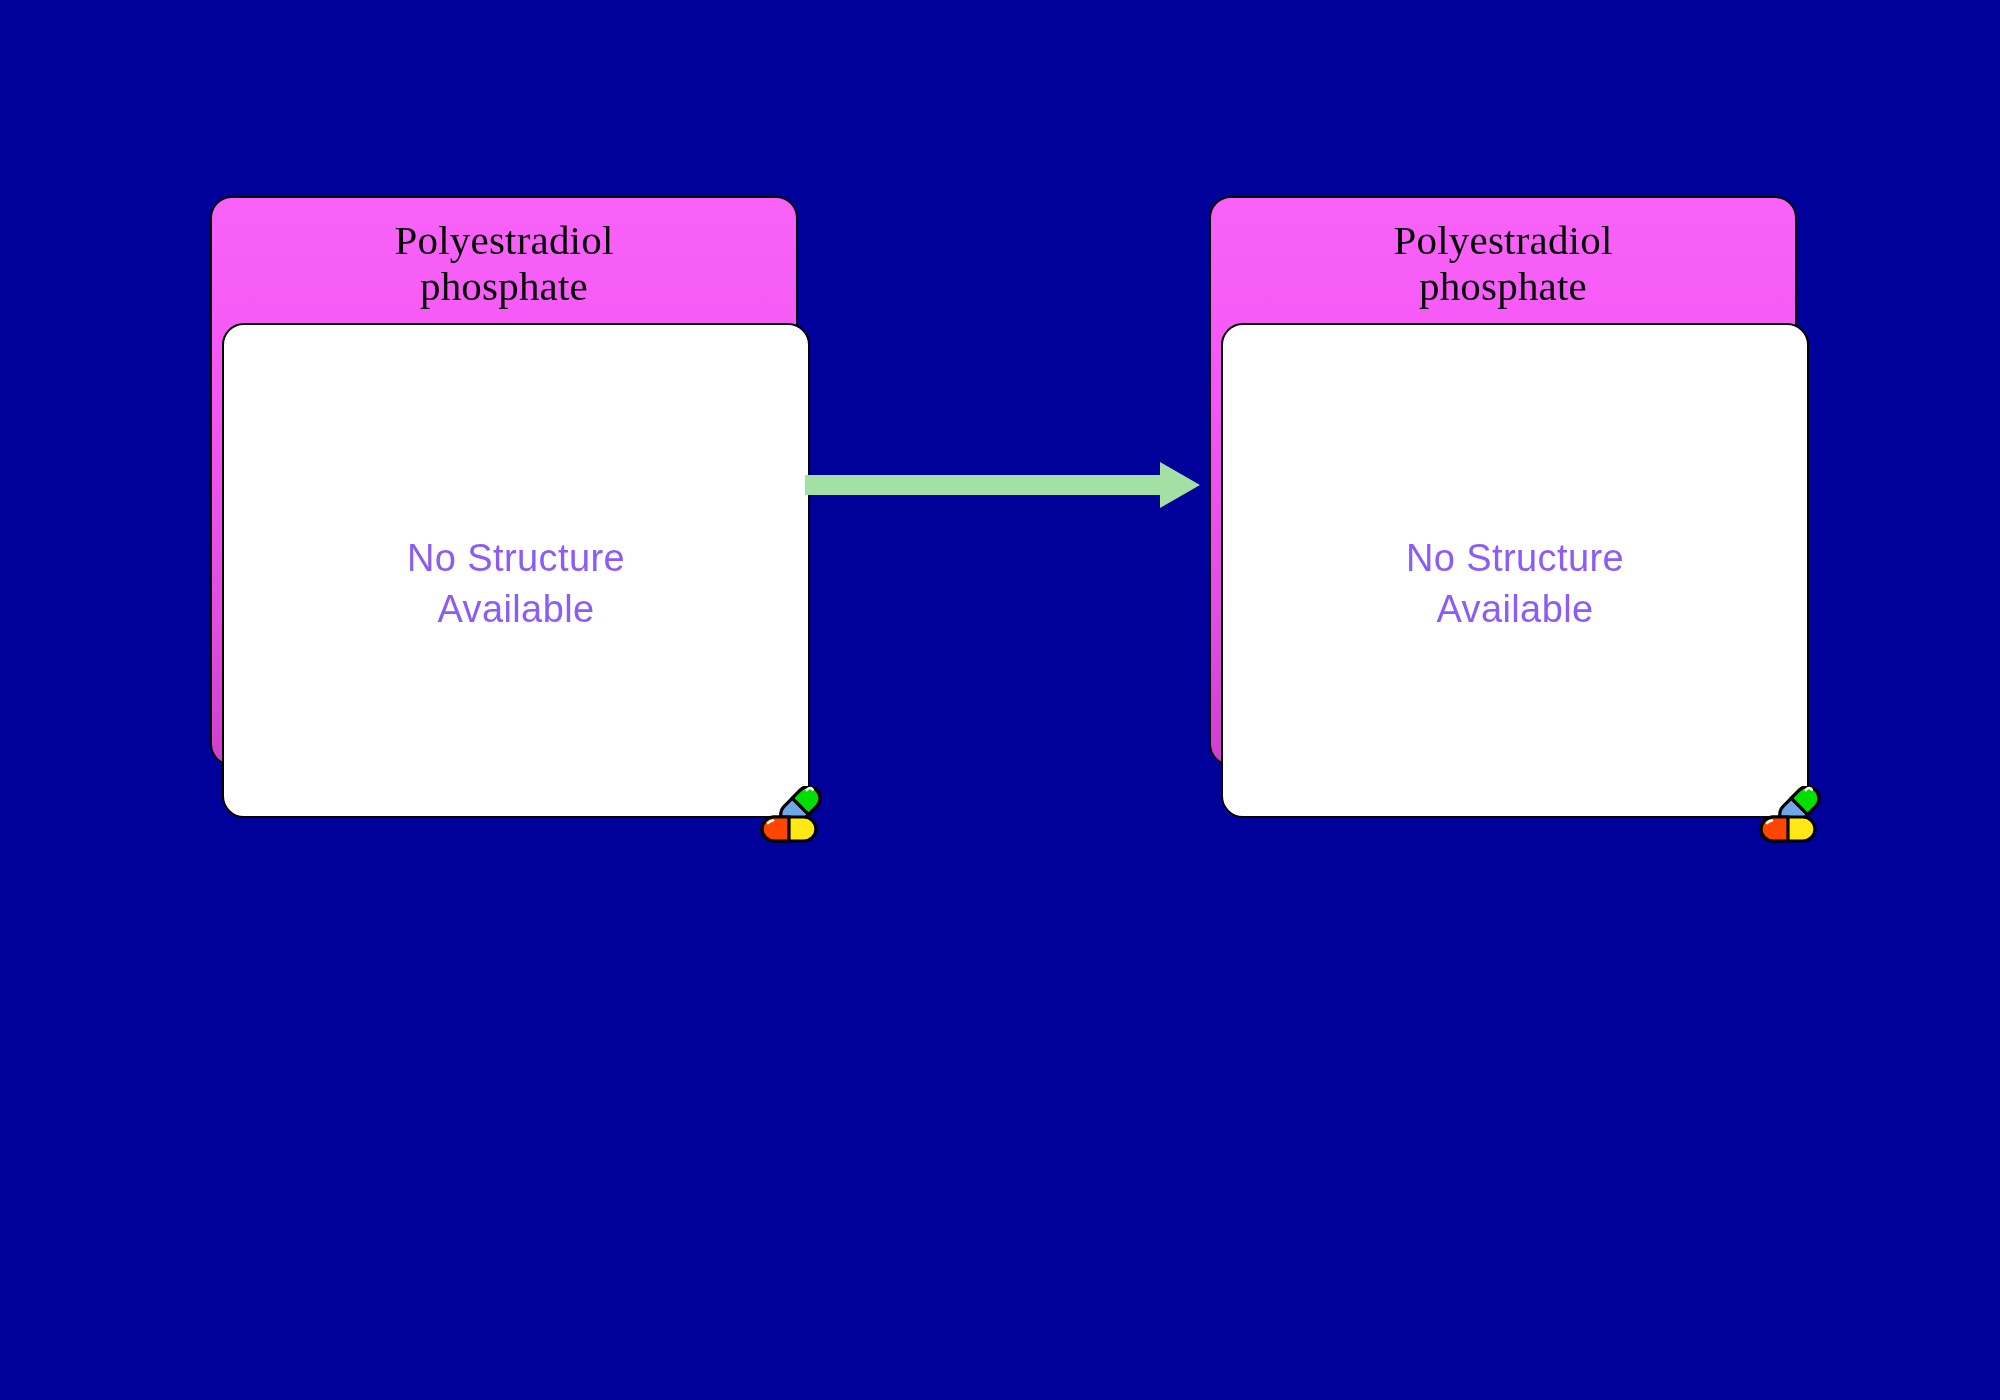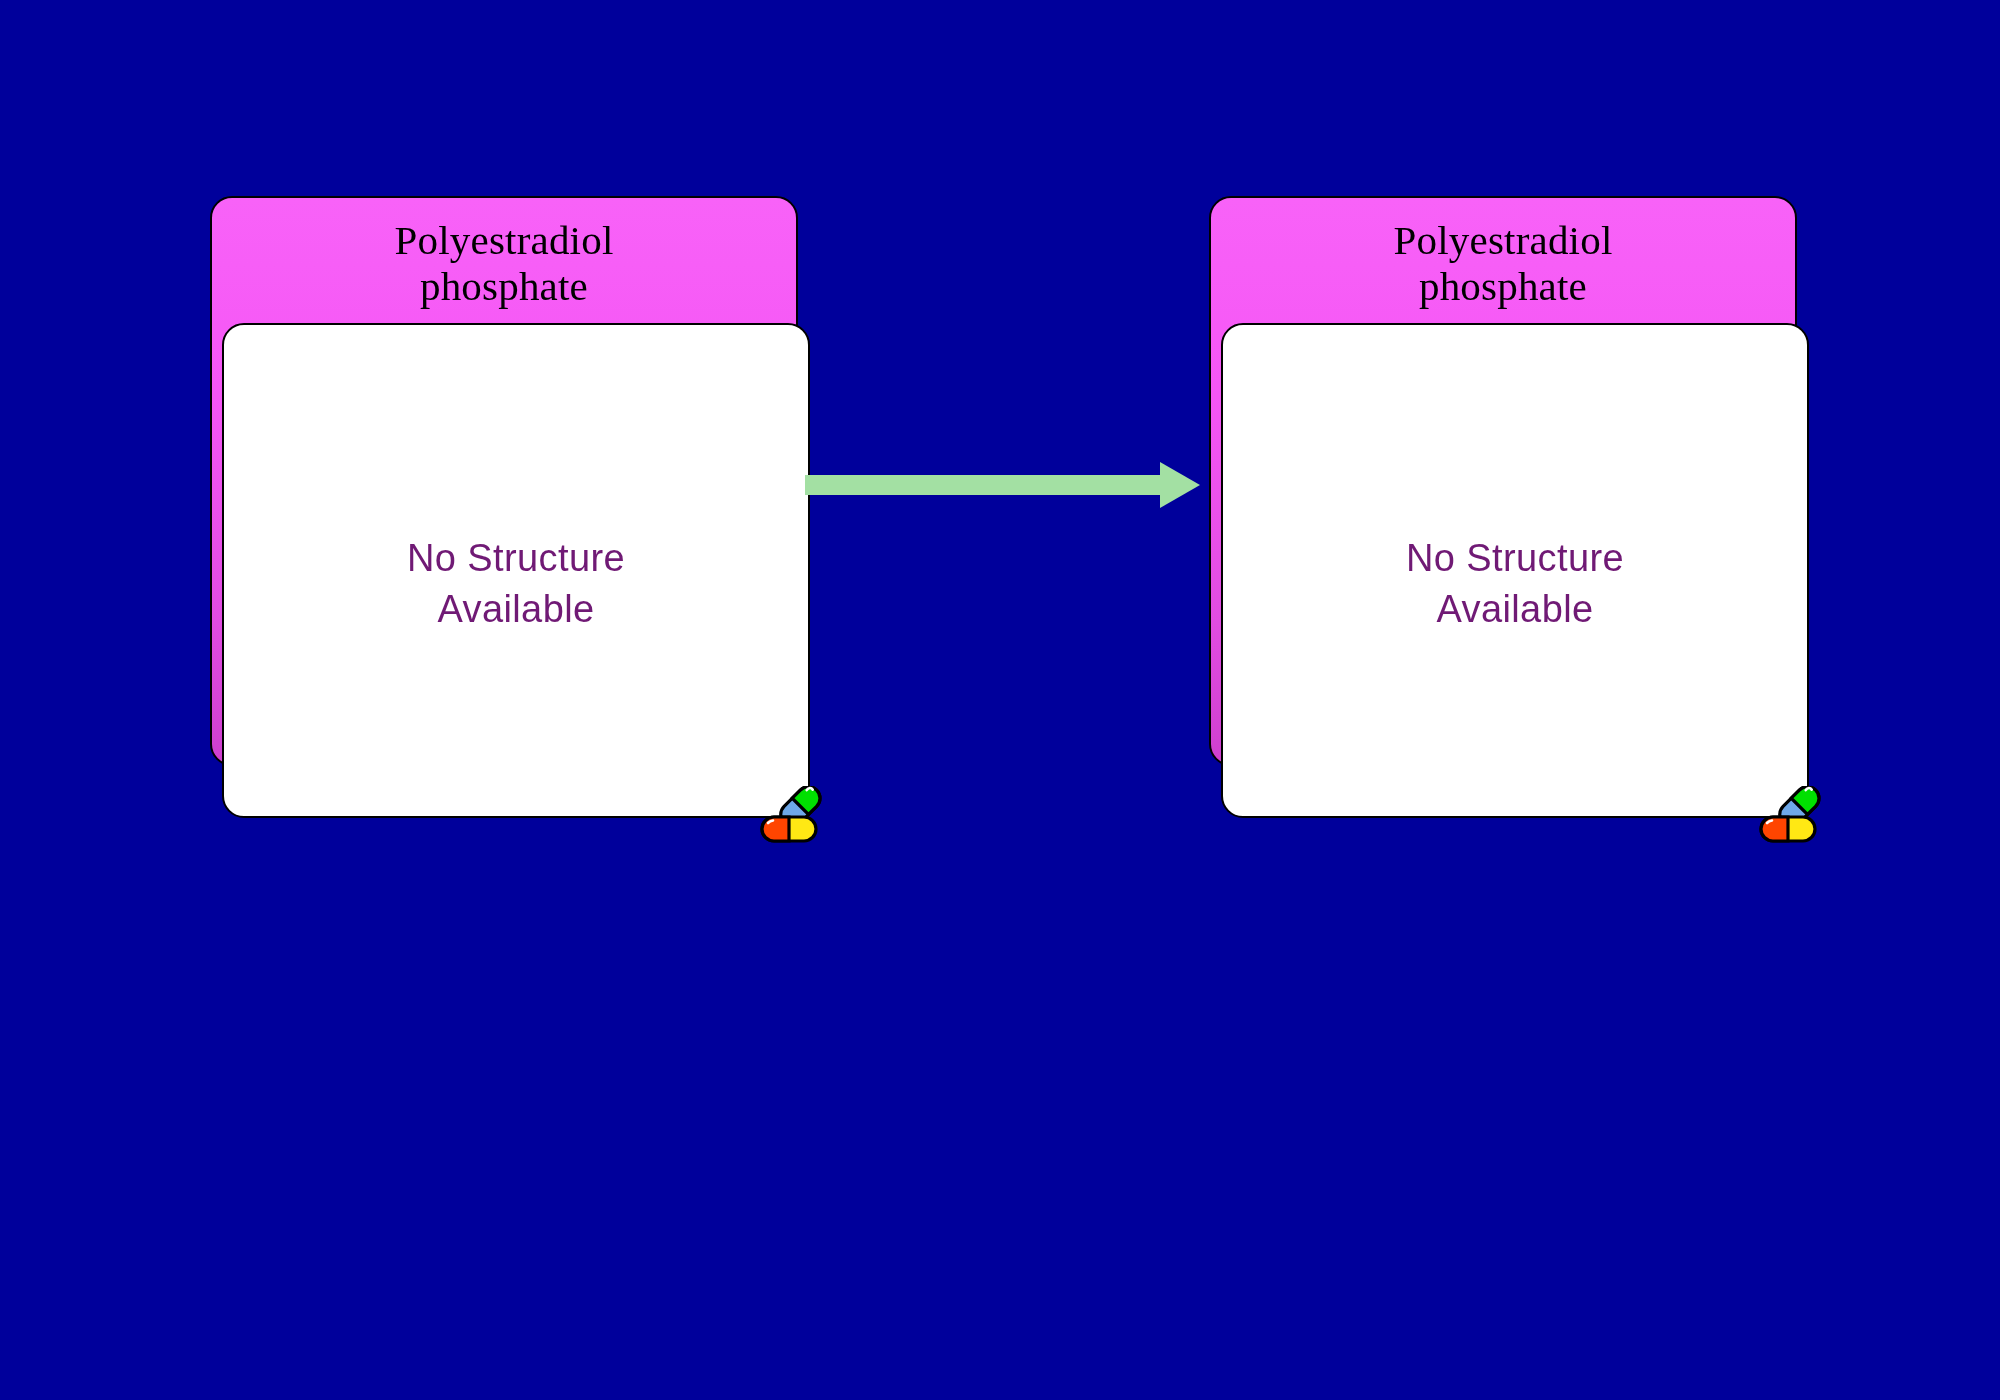--- a/index.html
+++ b/index.html
@@ -68,21 +68,21 @@
     background: #FFFFFF;
     display: flex;
     align-items: center;
     justify-content: center;
   }
 
   .no-structure {
     font-family: "Liberation Sans", sans-serif;
     font-size: 38px;
     line-height: 1.32;
-    color: #701a75;
+    color: #8b5cf6;
     text-align: center;
     white-space: pre-line;
     letter-spacing: 0.4px;
     margin-top: 26px;
   }
 
   
   .pill-icon {
     position: absolute;
     right: -16px;

